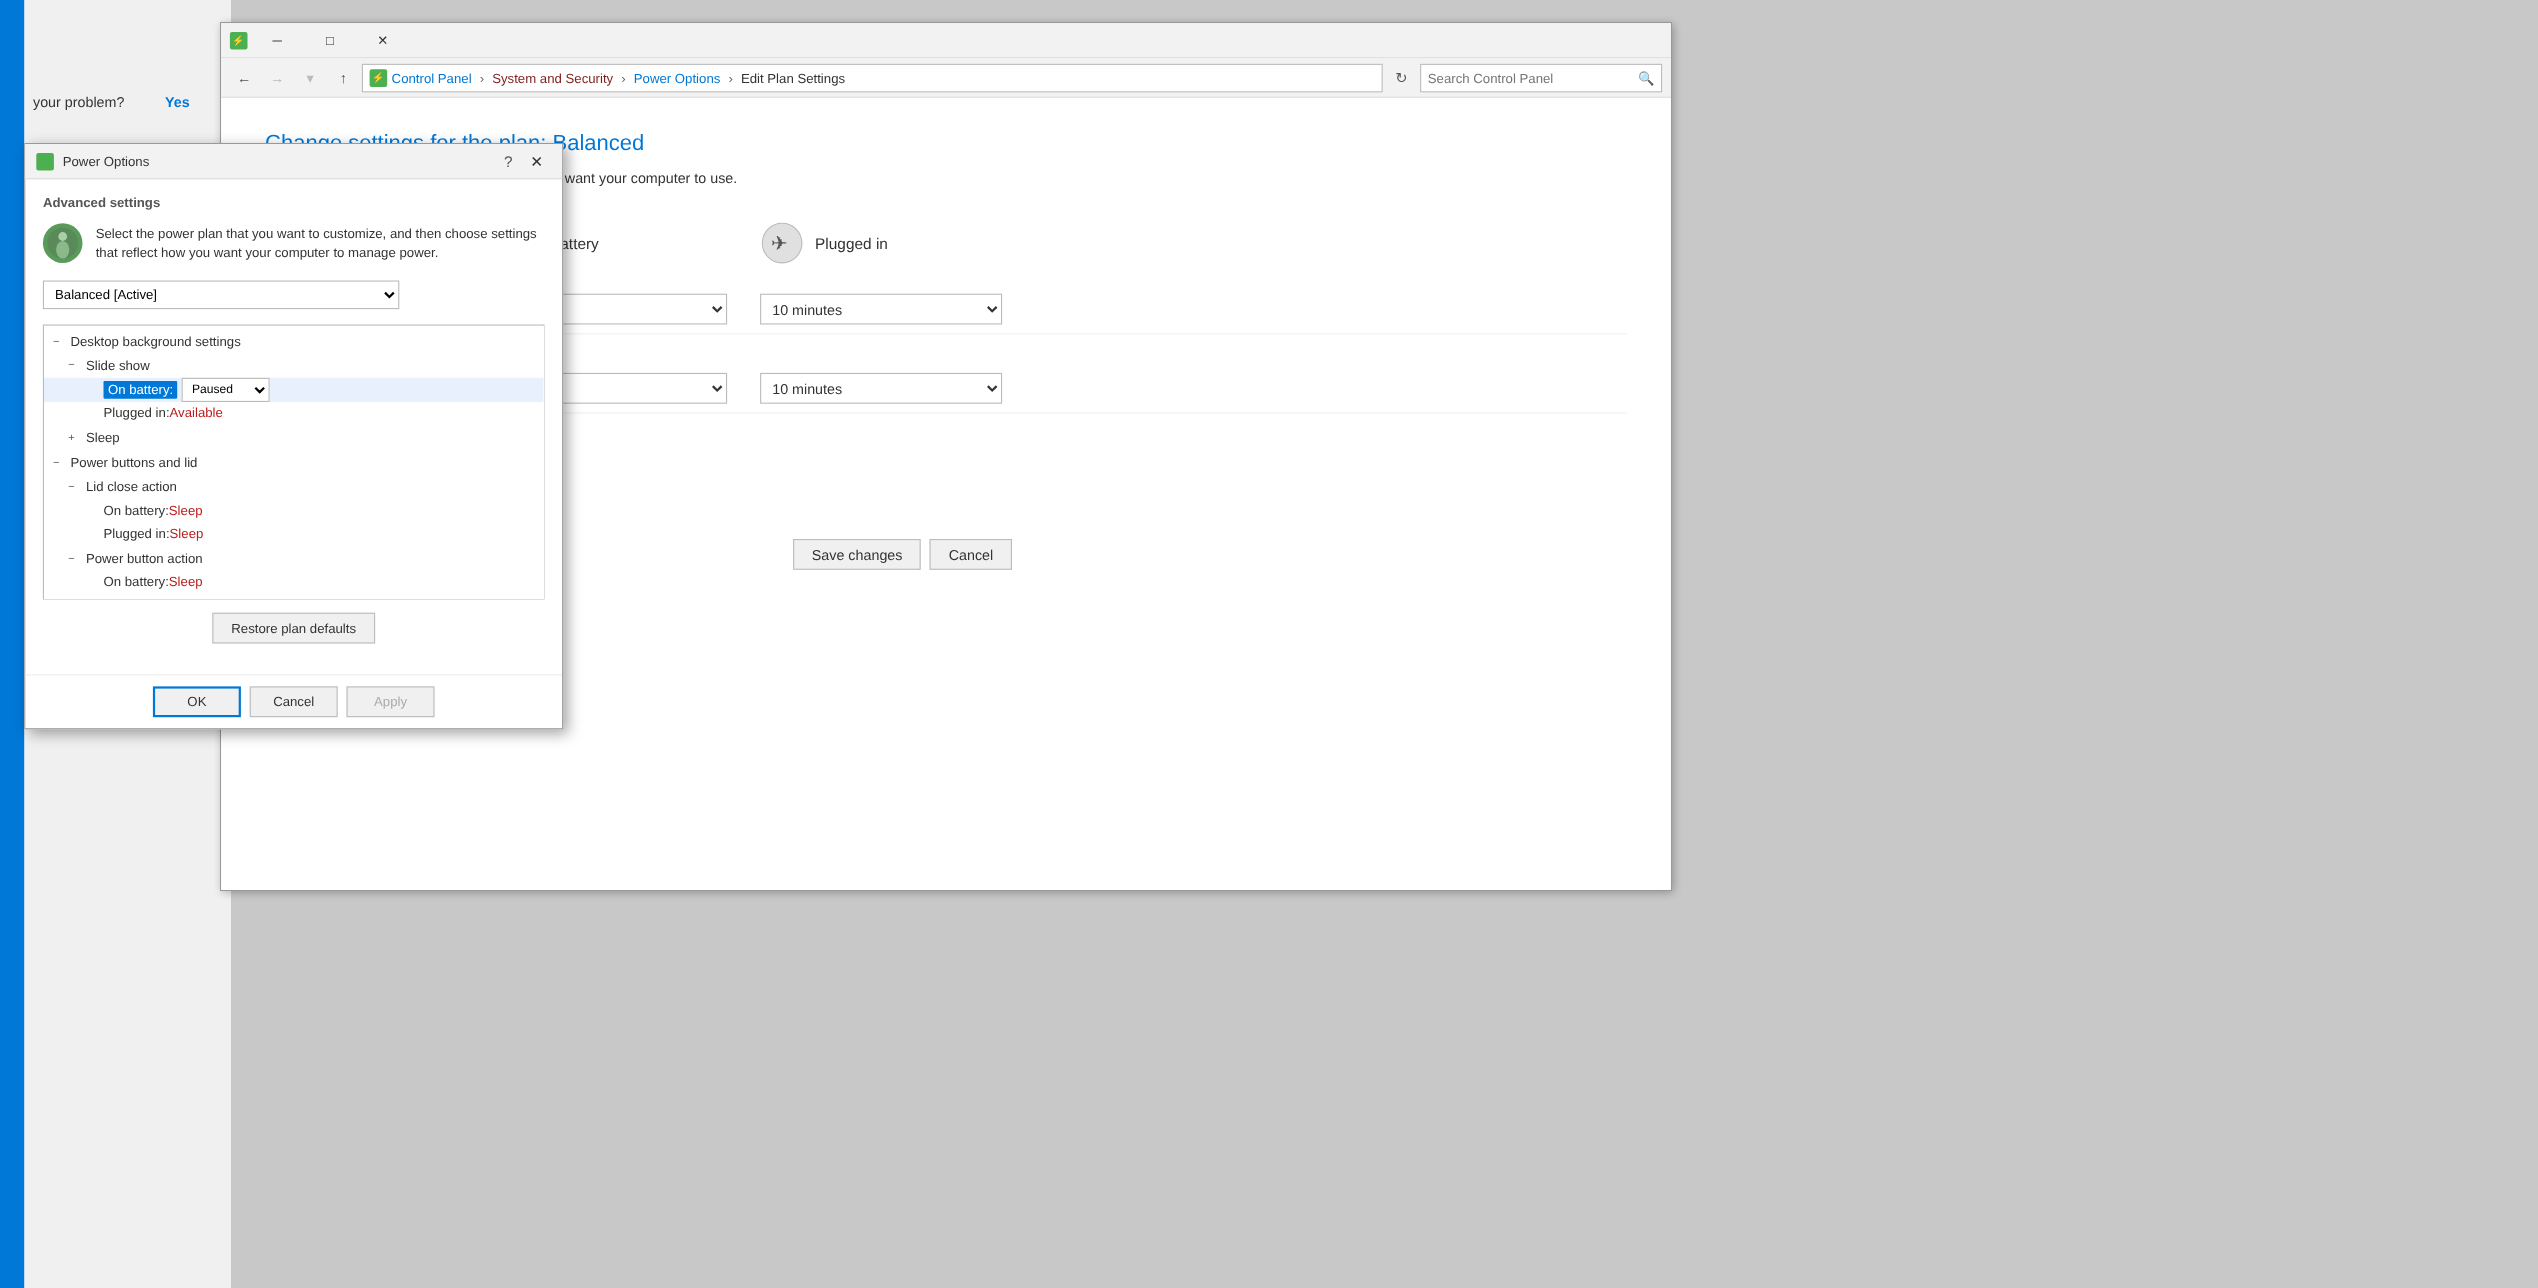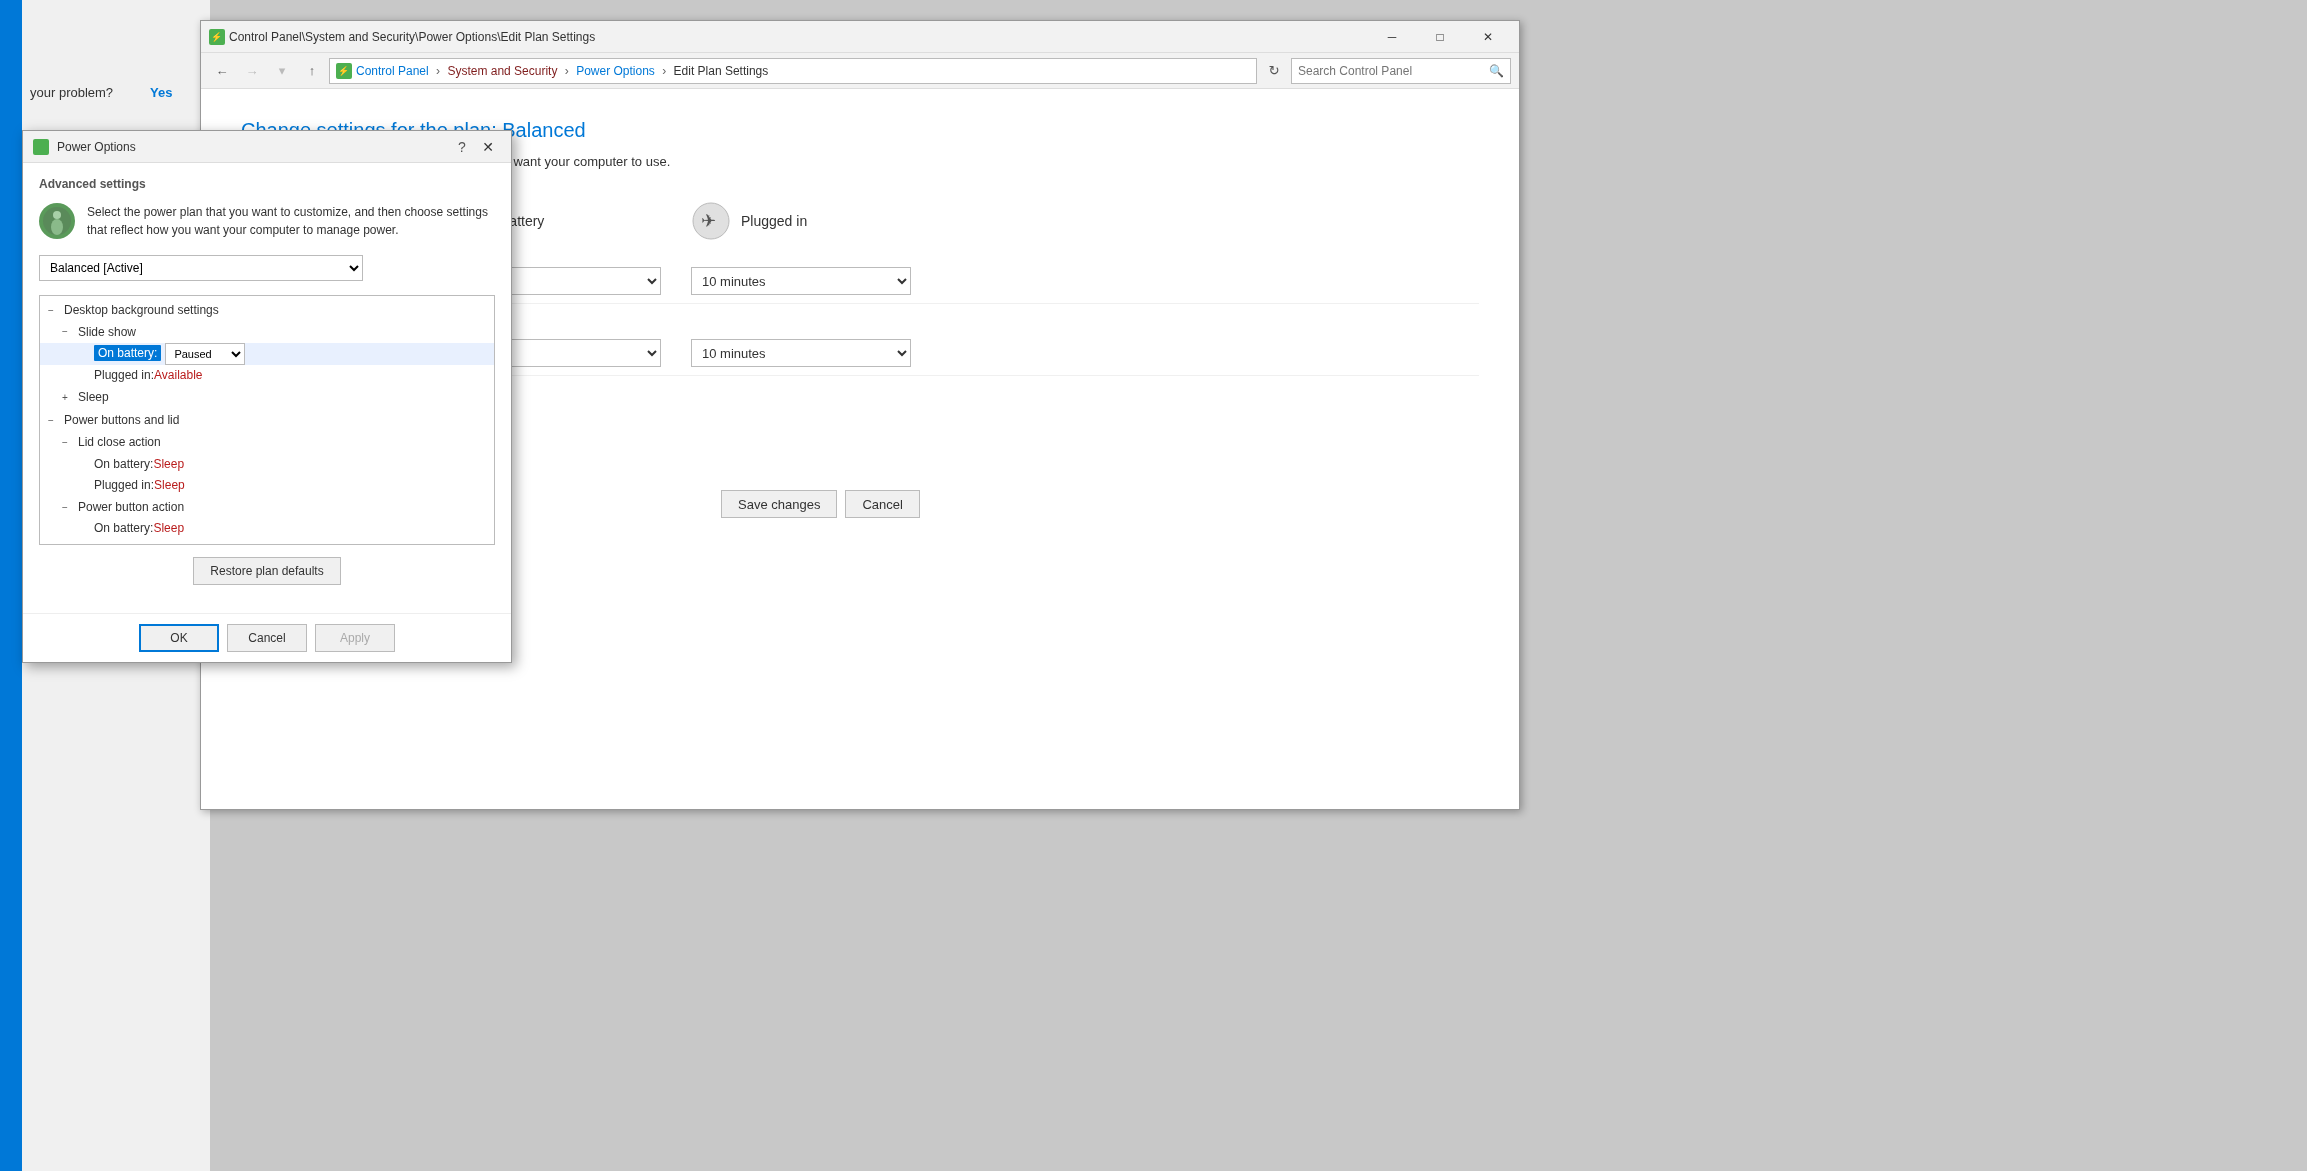--- a/index.html
+++ b/index.html
@@ -410,21 +410,21 @@
       align-items: center;
     }
     .tree-child {
       padding-left: 22px;
       display: flex;
       align-items: center;
     }
     .tree-grandchild {
       padding-left: 38px;
       display: flex;
-      align-items: flex-start;
+      align-items: flex-end;
     }
     .expand-icon {
       margin-right: 4px;
       font-size: 10px;
       color: #555;
       width: 12px;
       display: inline-block;
     }
     .link-text {
       color: #b91c1c;
@@ -500,21 +500,20 @@
 <div class="bg-left">
   <div class="bg-left-blue"></div>
   <span class="bg-question">your problem?</span>
   <span class="bg-yes">Yes</span>
 </div>
 
 <div class="main-window">
 
   <div class="title-bar">
     <div class="breadcrumb-icon">⚡</div>
-    <span class="title-bar-text">Control Panel\System and Security\Power Options\Edit Plan Settings</span>
     <div class="title-bar-controls">
       <button class="title-btn">─</button>
       <button class="title-btn">□</button>
       <button class="title-btn close">✕</button>
     </div>
   </div>
 
   <div class="nav-bar">
     <button class="nav-btn">←</button>
     <button class="nav-btn disabled">→</button>

